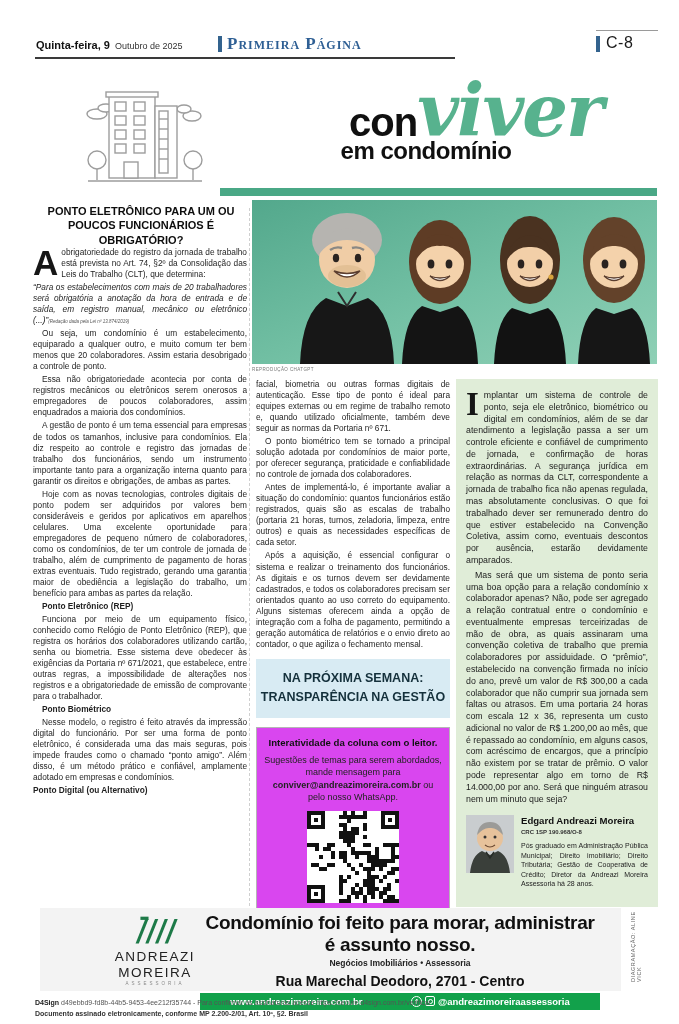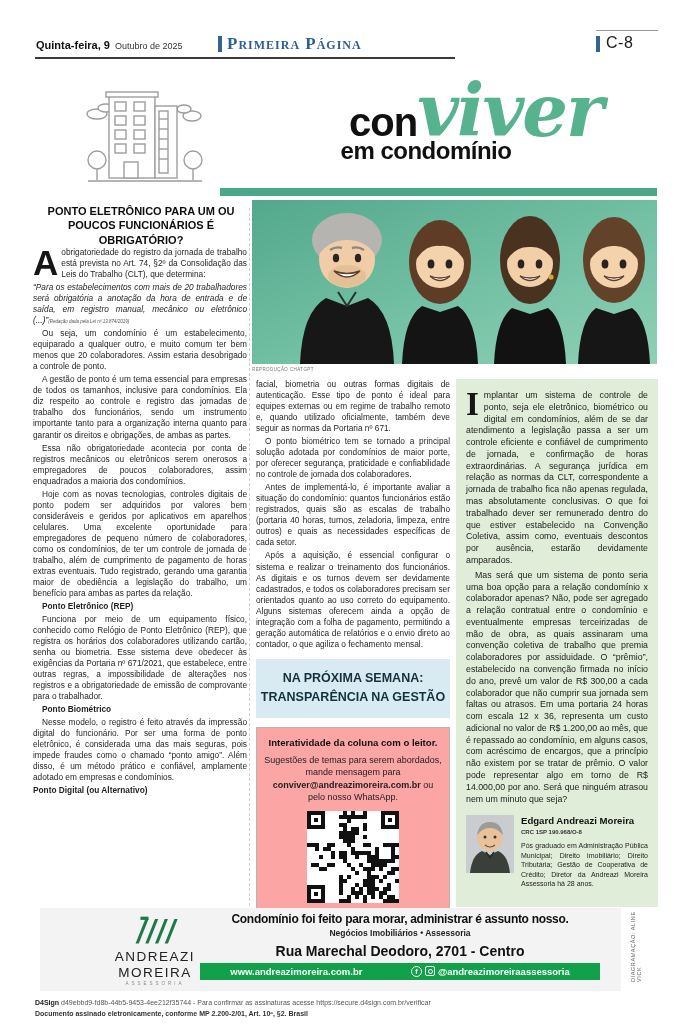--- a/index.html
+++ b/index.html
@@ -44,21 +44,21 @@
   .col-sep{position:absolute;left:249px;top:208px;height:698px;border-left:1px dashed #cfcfcf;}
   .dropcap{float:left;font-size:35px;line-height:0.78;font-weight:bold;padding:2px 3px 0 0;color:#161616;}
   .quote{font-style:italic;}
   .quote-cite{font-style:italic;font-size:4.5px;color:#555;}
   .subhead{font-weight:bold;text-align:left;}
   .subhead2{font-weight:bold;text-align:left;padding-left:9px;}
 
   
   .next-week{margin-top:9px;background:#d8ebf3;padding:10px 4px;text-align:center;
              font-weight:bold;font-size:12.5px;line-height:1.55;color:#14303b;}
-  .interactivity{margin-top:9px;border:1px solid #b5b5b5;background:#fca5a5;padding:9px 7px 8px 7px;text-align:center;}
+  .interactivity{margin-top:9px;border:1px solid #b5b5b5;background:#d946ef;padding:9px 7px 8px 7px;text-align:center;}
   .inter-title{font-weight:bold;font-size:9.6px;color:#111;}
   .inter-body{font-size:9px;line-height:1.35;margin-top:5px;color:#222;text-align:center;}
   .inter-email{font-weight:bold;}
   .qr{position:relative;width:92px;height:92px;margin:8px auto 6px auto;background:#fff;}
   .qr .cell{position:absolute;width:4px;height:4px;background:#111;}
   .qr .finder{position:absolute;width:18px;height:18px;border:4px solid #111;box-sizing:border-box;}
   .qr .finder::after{content:"";position:absolute;left:3px;top:3px;width:4px;height:4px;background:#111;}
   .wa-row{display:flex;align-items:center;justify-content:center;gap:6px;margin-top:2px;}
   .wa-icon{width:20px;height:20px;border-radius:50%;background:#2bb741;color:#fff;font-size:12px;
            display:flex;align-items:center;justify-content:center;}
@@ -78,21 +78,21 @@
   .author-name{font-weight:bold;font-size:9.6px;color:#111;text-align:left;}
   .author-crc{font-weight:bold;font-size:6px;color:#333;text-align:left;}
   .author-bio{font-size:7px;line-height:1.35;margin-top:5px;text-align:justify;color:#222;}
 
   
   .ad{position:absolute;left:40px;top:908px;width:581px;height:83px;background:#f3f3f3;}
   .ad-logo{position:absolute;left:55px;top:3px;width:120px;text-align:center;}
   .ad-logo .name{font-size:13.5px;letter-spacing:1.5px;color:#222;line-height:1.15;}
   .ad-logo .sub{font-size:4.5px;letter-spacing:3px;color:#888;margin-top:1px;}
   .ad-right{margin-left:160px;width:400px;text-align:center;padding-top:4px;}
-  .ad-headline{font-size:12px;font-weight:bold;color:#101010;letter-spacing:-0.3px;}
+  .ad-headline{font-size:19px;font-weight:bold;color:#101010;letter-spacing:-0.3px;}
   .ad-services{font-size:8.5px;font-weight:bold;color:#222;line-height:1.4;margin-top:2px;}
   .ad-address{font-size:14px;font-weight:bold;color:#111;margin-top:3px;}
   .ad-greenbar{margin-top:4px;background:#12a14b;color:#fff;font-weight:bold;font-size:9.5px;
                display:flex;justify-content:space-around;align-items:center;padding:3px 6px;}
   .soc{display:inline-flex;align-items:center;gap:3px;}
   .icon-f{display:inline-flex;width:9px;height:9px;border:1px solid #fff;border-radius:50%;
           font-size:7px;align-items:center;justify-content:center;font-weight:bold;}
   .icon-ig{display:inline-block;width:8px;height:8px;border:1px solid #fff;border-radius:2px;position:relative;}
   .icon-ig::after{content:"";position:absolute;left:2px;top:2px;width:3px;height:3px;border:1px solid #fff;border-radius:50%;}
 
@@ -218,34 +218,34 @@
   </div>
   <div class="photo-credit">REPRODUÇÃO CHATGPT</div>
 
   <div class="headline">PONTO ELETRÔNICO PARA UM OU POUCOS FUNCIONÁRIOS É OBRIGATÓRIO?</div>
   <div class="col-sep"></div>
 
   <div class="col col1">
     <p><span class="dropcap">A</span><span>obrigatoriedade do registro da jornada de trabalho está prevista no Art. 74, §2º da Consolidação das Leis do Trabalho (CLT), que determina:</span></p>
     <p><span class="quote">“Para os estabelecimentos com mais de 20 trabalhadores será obrigatória a anotação da hora de entrada e de saída, em registro manual, mecânico ou eletrônico (...)”</span><span class="quote-cite">(Redação dada pela Lei nº 13.874/2019)</span></p>
     <p class="ind">Ou seja, um condomínio é um estabelecimento, equiparado a qualquer outro, e muito comum ter bem menos que 20 colaboradores. Assim estaria desobrigado a controle de ponto.</p>
+    <p class="ind">Essa não obrigatoriedade acontecia por conta de registros mecânicos ou eletrônicos serem onerosos a empregadores de poucos colaboradores, assim enquadrados a maioria dos condomínios.</p>
     <p class="ind">A gestão de ponto é um tema essencial para empresas de todos os tamanhos, inclusive para condomínios. Ela diz respeito ao controle e registro das jornadas de trabalho dos funcionários, sendo um instrumento importante tanto para a organização interna quanto para garantir os direitos e obrigações, de ambas as partes.</p>
-    <p class="ind">Essa não obrigatoriedade acontecia por conta de registros mecânicos ou eletrônicos serem onerosos a empregadores de poucos colaboradores, assim enquadrados a maioria dos condomínios.</p>
     <p class="ind">Hoje com as novas tecnologias, controles digitais de ponto podem ser adquiridos por valores bem consideráveis e geridos por aplicativos em aparelhos celulares. Uma excelente oportunidade para empregadores de pequeno número de colaboradores, como os condomínios, de ter um controle de jornada de trabalho, além de cumprimento de pagamento de horas extras eventuais. Tudo registrado, gerando uma garantia maior de obediência a legislação do trabalho, um benefício para ambas as partes da relação.</p>
     <p class="subhead2">Ponto Eletrônico (REP)</p>
     <p class="ind">Funciona por meio de um equipamento físico, conhecido como Relógio de Ponto Eletrônico (REP), que registra os horários dos colaboradores utilizando cartão, senha ou biometria. Esse sistema deve obedecer às exigências da Portaria nº 671/2021, que estabelece, entre outras regras, a impossibilidade de alterações nos registros e a obrigatoriedade de emissão de comprovante para o trabalhador.</p>
     <p class="subhead2">Ponto Biométrico</p>
     <p class="ind">Nesse modelo, o registro é feito através da impressão digital do funcionário. Por ser uma forma de ponto eletrônico, é considerada uma das mais seguras, pois impede fraudes como o chamado “ponto amigo”. Além disso, é um método prático e confiável, amplamente adotado em empresas e condomínios.</p>
     <p class="subhead">Ponto Digital (ou Alternativo)</p>
   </div>
 
   <div class="col col2">
     <p>facial, biometria ou outras formas digitais de autenticação. Esse tipo de ponto é ideal para equipes externas ou em regime de trabalho remoto e, quando utilizado oficialmente, também deve seguir as normas da Portaria nº 671.</p>
     <p class="ind">O ponto biométrico tem se tornado a principal solução adotada por condomínios de maior porte, por oferecer segurança, praticidade e confiabilidade no controle de jornada dos colaboradores.</p>
-    <p class="ind">Antes de implementá-lo, é importante avaliar a situação do condomínio: quantos funcionários estão registrados, quais são as escalas de trabalho (portaria 40 horas, turnos, zeladoria, limpeza, entre outros) e quais as necessidades específicas de cada setor.</p>
+    <p class="ind">Antes de implementá-lo, é importante avaliar a situação do condomínio: quantos funcionários estão registrados, quais são as escalas de trabalho (portaria 21 horas, turnos, zeladoria, limpeza, entre outros) e quais as necessidades específicas de cada setor.</p>
     <p class="ind">Após a aquisição, é essencial configurar o sistema e realizar o treinamento dos funcionários. As digitais e os turnos devem ser devidamente cadastrados, e todos os colaboradores precisam ser orientados quanto ao uso correto do equipamento. Alguns sistemas oferecem ainda a opção de integração com a folha de pagamento, permitindo a geração automática de relatórios e o envio direto ao contador, o que agiliza o fechamento mensal.</p>
 
     <div class="next-week">
       <div>NA PRÓXIMA SEMANA:</div>
       <div>TRANSPARÊNCIA NA GESTÃO</div>
     </div>
 
     <div class="interactivity">
       <div class="inter-title">Interatividade da coluna com o leitor.</div>
       <div class="inter-body">

